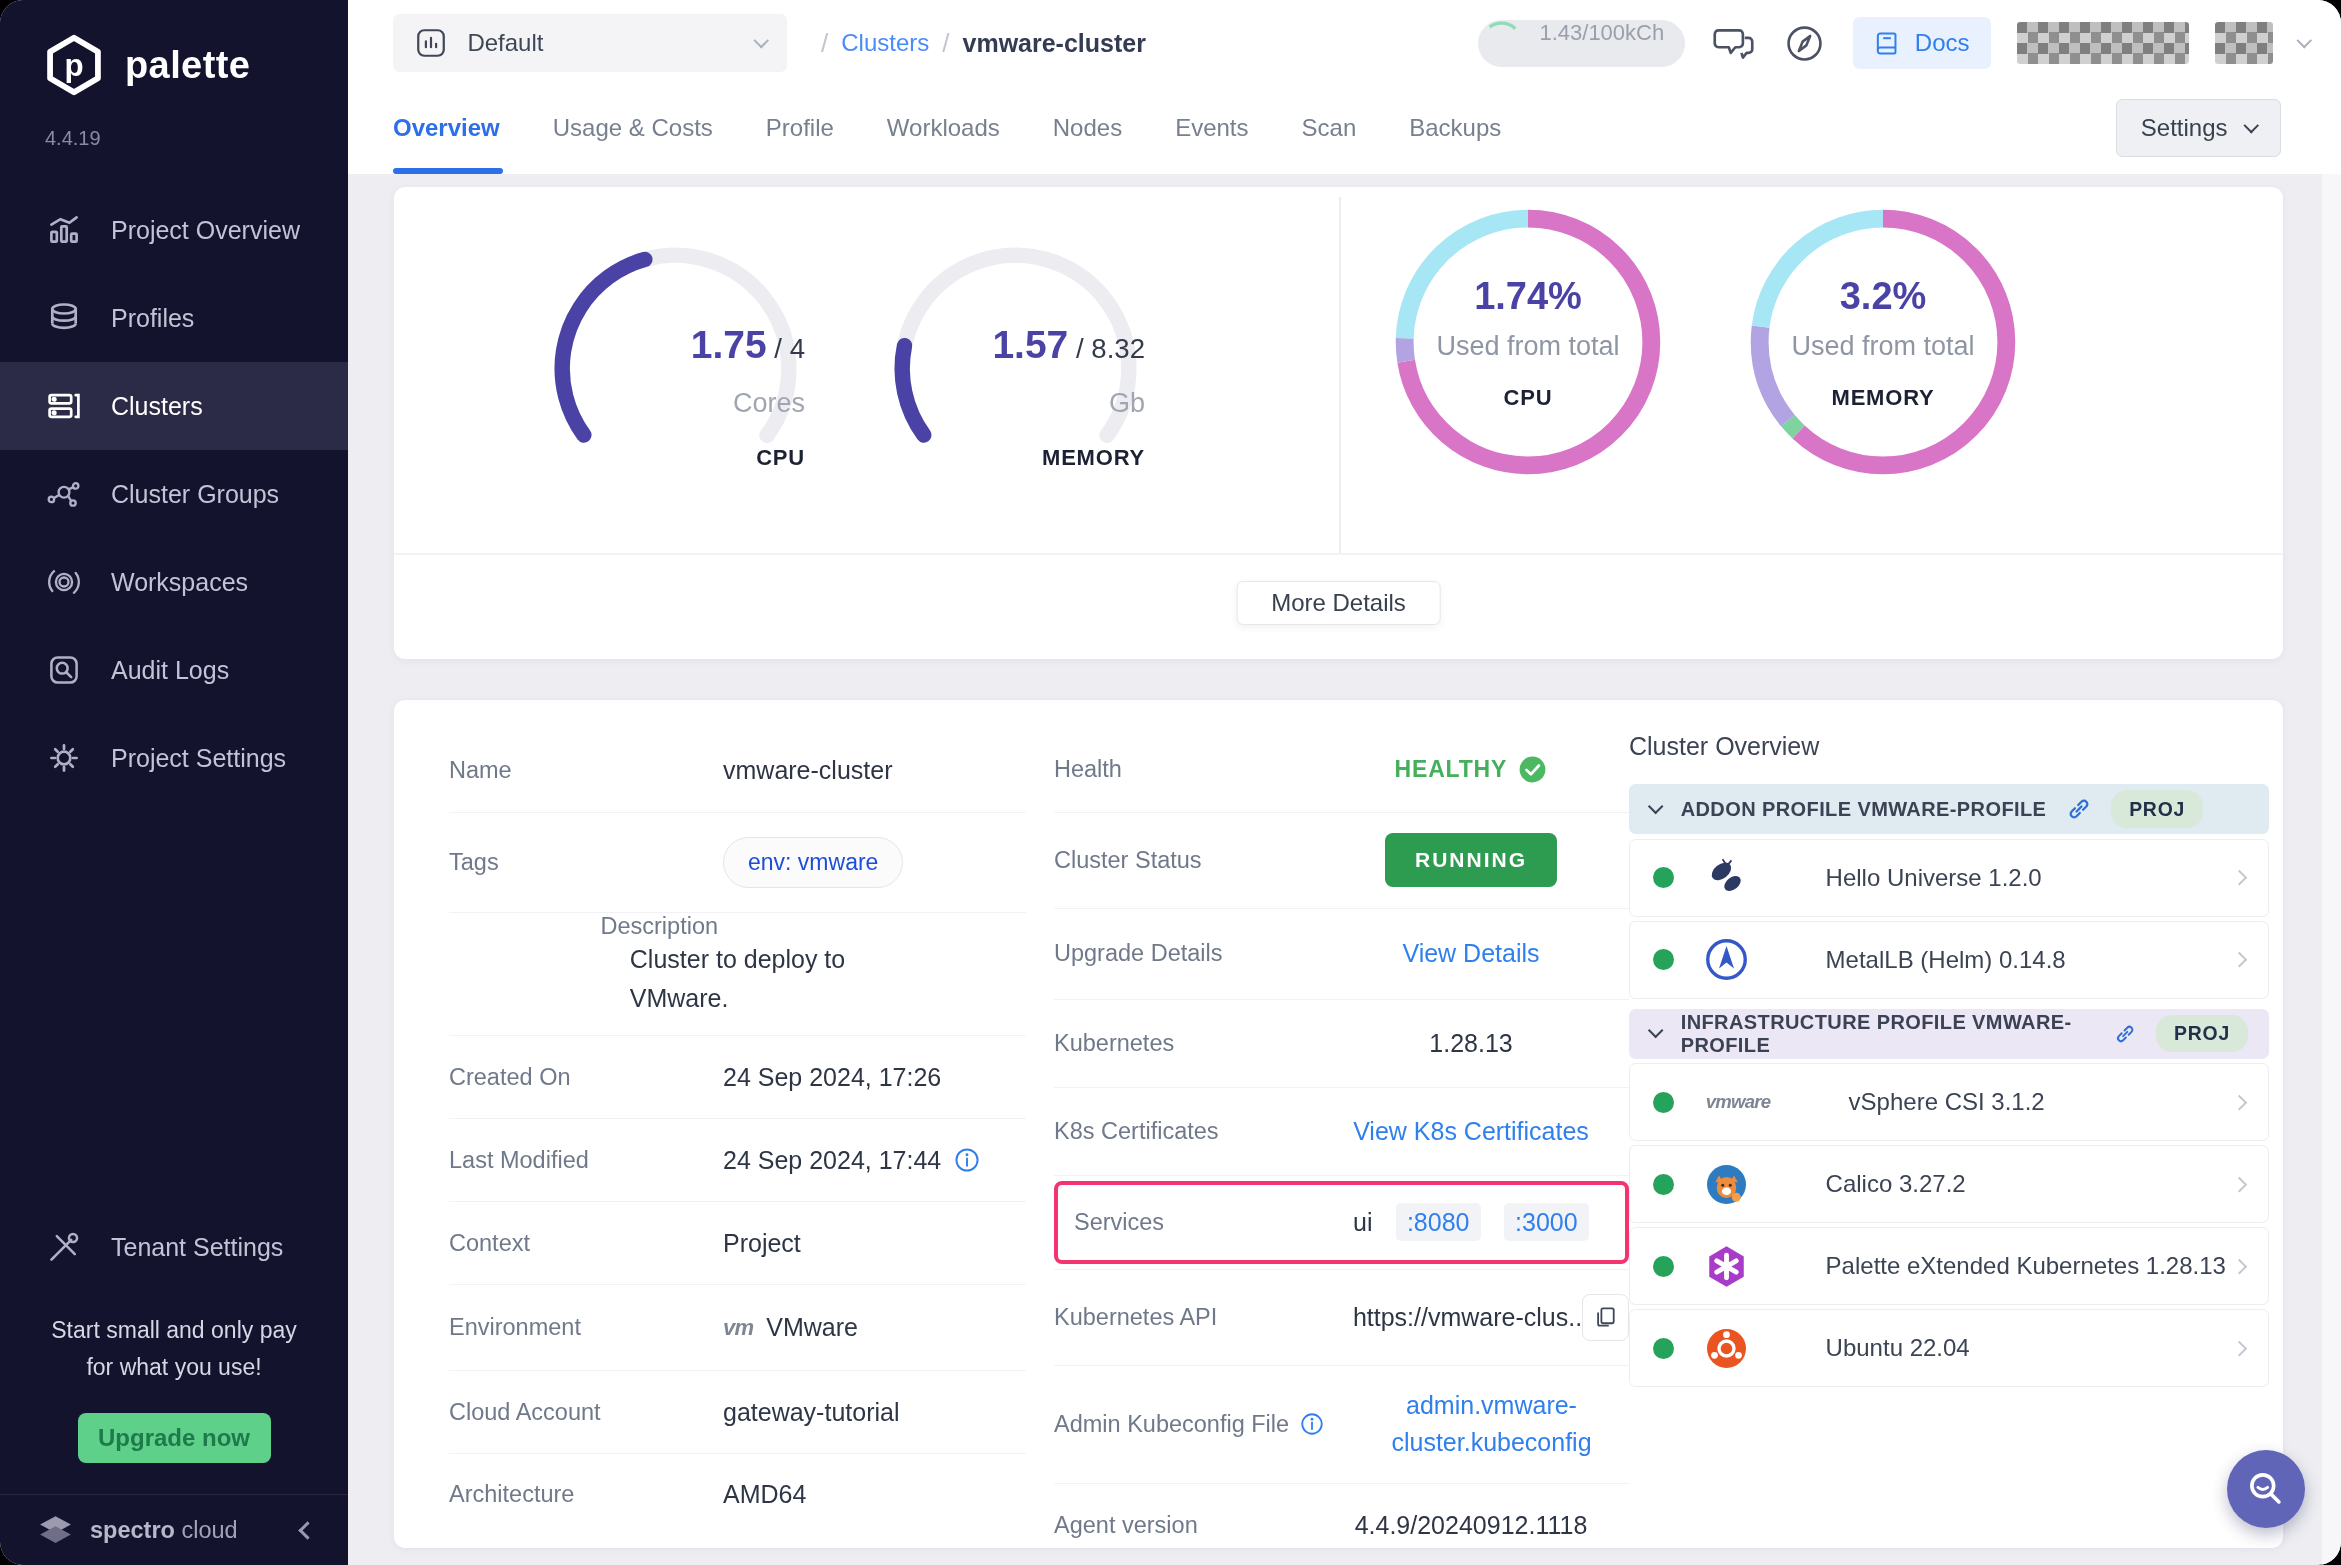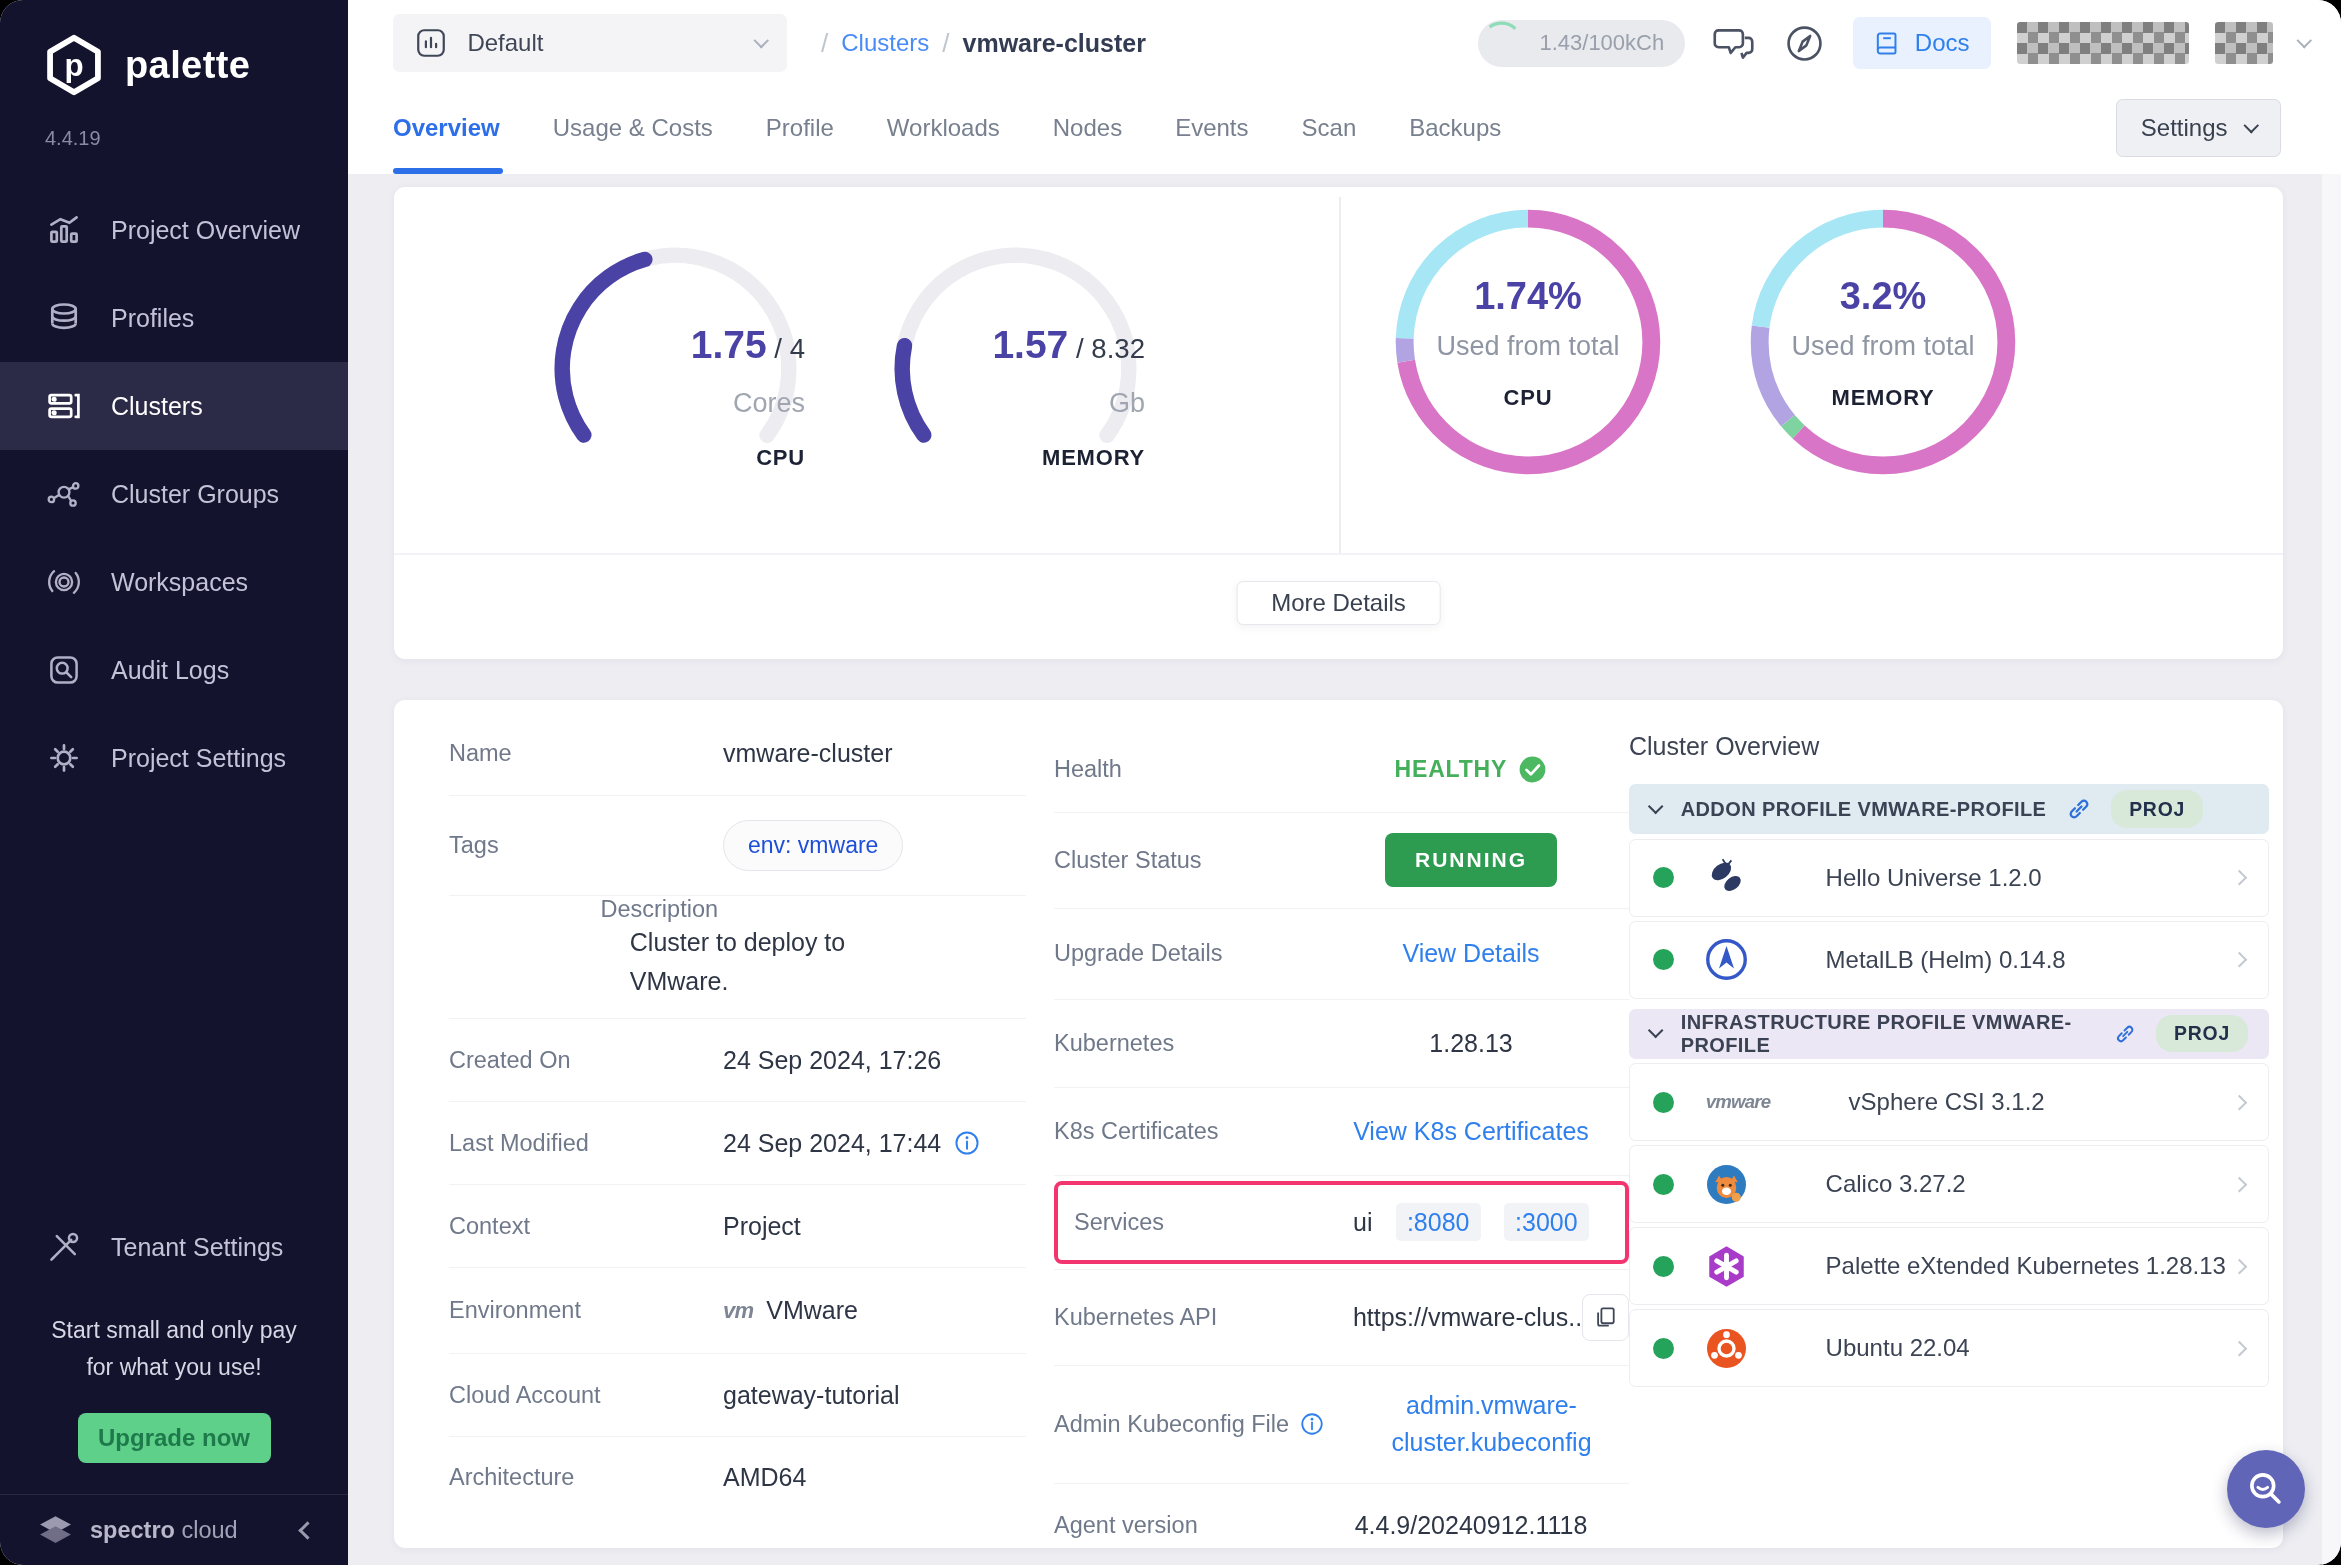--- a/index.html
+++ b/index.html
@@ -30,21 +30,21 @@
   
   .main { flex:1; display:flex; flex-direction:column; min-width:0; position:relative; }
   .topbar { height:86px; background:#fff; display:flex; align-items:center; padding:0 32px 0 45px; flex:none; }
   .proj-select { width:394px; height:58px; background:#f4f4f7; border-radius:6.5px; display:flex; align-items:center; padding:0 21px; gap:19.4px; cursor:pointer; }
   .ps-label { font-size:24px; color:#3f4756; }
   .crumbs { margin-left:34px; font-size:24px; display:flex; align-items:center; gap:13px; }
   .crumb-sep { color:#c0c5ce; font-size:26px; }
   .crumb-link { color:#4a8cf7; cursor:pointer; }
   .crumb-cur { color:#333c52; font-weight:700; font-size:25px; }
   .tb-right { margin-left:auto; display:flex; align-items:center; gap:26px; }
-  .usage-pill { position:relative; width:207px; height:47px; background:#e9eaee; border-radius:23.5px; display:flex; align-items:center; justify-content:flex-end; padding-right:21px; font-size:22px; color:#99a0ac; overflow:hidden; }
+  .usage-pill { position:relative; width:207px; height:47px; background:#e9eaee; border-radius:23.5px; display:flex; justify-content:flex-end; padding-right:21px; font-size:22px; color:#99a0ac; overflow:hidden; }
   .docs-btn { height:52px; padding:0 21px; background:#e8f1fd; border-radius:6.5px; display:flex; align-items:center; gap:13px; font-size:24px; color:#2f80ed; cursor:pointer; }
   .redacted { height:42px; border-radius:3.2px; background:repeating-conic-gradient(#bfbfbf 0% 25%, #8f8f8f 0% 50%, #d0d0d0 0% 75%, #7f7f7f 0% 100%) 0 0/21px 21px; }
   .redacted.r1 { width:172px; }
   .redacted.r2 { width:58px; }
 
   .tabsbar { height:88px; background:#fff; display:flex; padding-left:45px; position:relative; flex:none; }
   .tab { margin-right:53px; padding-top:27.6px; font-size:24px; color:#78808f; position:relative; cursor:pointer; }
   .tab.active { color:#2d6fe8; font-weight:700; }
   .tab.active::after { content:""; position:absolute; left:0; right:-3.2px; bottom:0; height:5.7px; background:#2d6fe8; border-radius:3.2px; }
   .settings-btn { position:absolute; right:60px; top:13px; height:58px; padding:0 24px; background:#eef0f4; border:1.6px solid #d9dce3; border-radius:6.5px; display:flex; align-items:center; gap:18px; font-size:24px; color:#39414f; cursor:pointer; }
@@ -65,21 +65,21 @@
   .donut-block { width:284px; position:relative; text-align:center; }
   .d-pct { position:absolute; top:75px; width:100%; font-size:38px; font-weight:700; color:#4a43a5; }
   .d-sub { position:absolute; top:131px; width:100%; font-size:27px; color:#8f96a3; }
   .d-axis { position:absolute; top:185px; width:100%; font-size:22px; font-weight:700; color:#1c2233; letter-spacing:0.8px; }
   .divider-v { position:absolute; left:945px; top:9.7px; height:357px; width:1.6px; background:#ededf1; }
   .divider-h { position:absolute; left:0; right:0; top:366px; height:1.6px; background:#f3f3f7; }
   .more-btn { position:absolute; left:50%; top:394px; transform:translateX(-50%); height:44px; padding:0 34px; background:#fff; border:1.6px solid #e5e7ec; border-radius:6.5px; font-size:24px; color:#39414f; box-shadow:0 2.4px 8px rgba(0,0,0,.05); cursor:pointer; font-family:inherit; }
 
   
   .details-card { margin-top:41px; height:848px; display:flex; overflow:hidden; }
-  .col-left { margin-left:55px; width:577px; padding-top:11px; flex:none; }
+  .col-left { margin-left:55px; width:577px; padding-top:28px; flex:none; }
   .col-mid { margin-left:28px; width:575px; padding-top:27.6px; flex:none; }
   .col-right { width:640px; padding-top:32px; flex:none; }
   .drow { display:flex; align-items:center; border-top:1.6px solid #f2f2f6; }
   .drow:first-child { border-top:none; }
   .dlabel { width:274px; flex:none; font-size:23.5px; color:#70798a; }
   .dvalue { font-size:25px; color:#2e3646; }
   .mrow { display:flex; align-items:center; border-top:1.6px solid #f2f2f6; }
   .mrow:first-child { border-top:none; }
   .mlabel { width:259px; flex:none; font-size:23.5px; color:#70798a; display:flex; align-items:center; gap:11.3px; }
   .mvalue { flex:1; display:flex; align-items:center; justify-content:center; font-size:25px; color:#2e3646; position:relative; }

